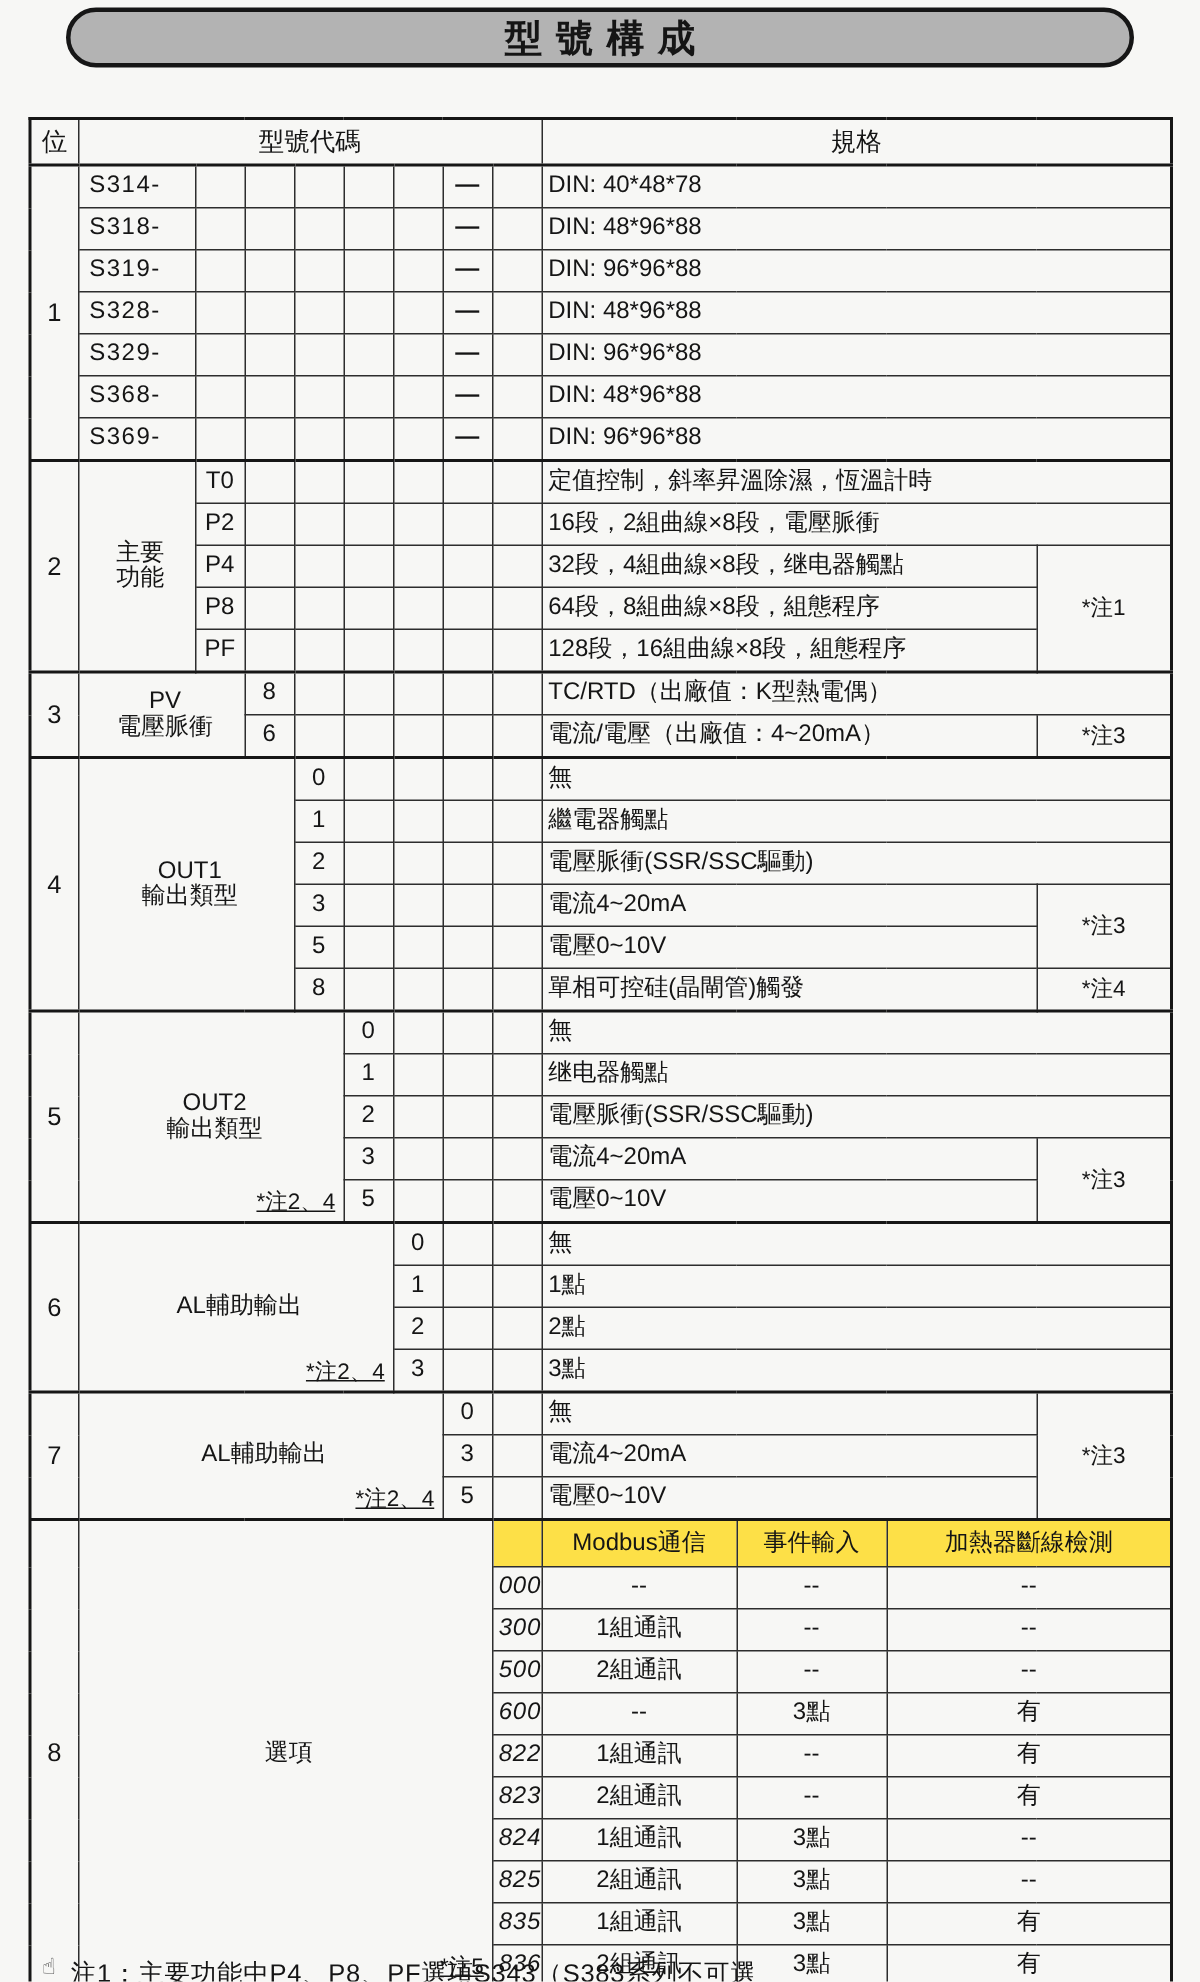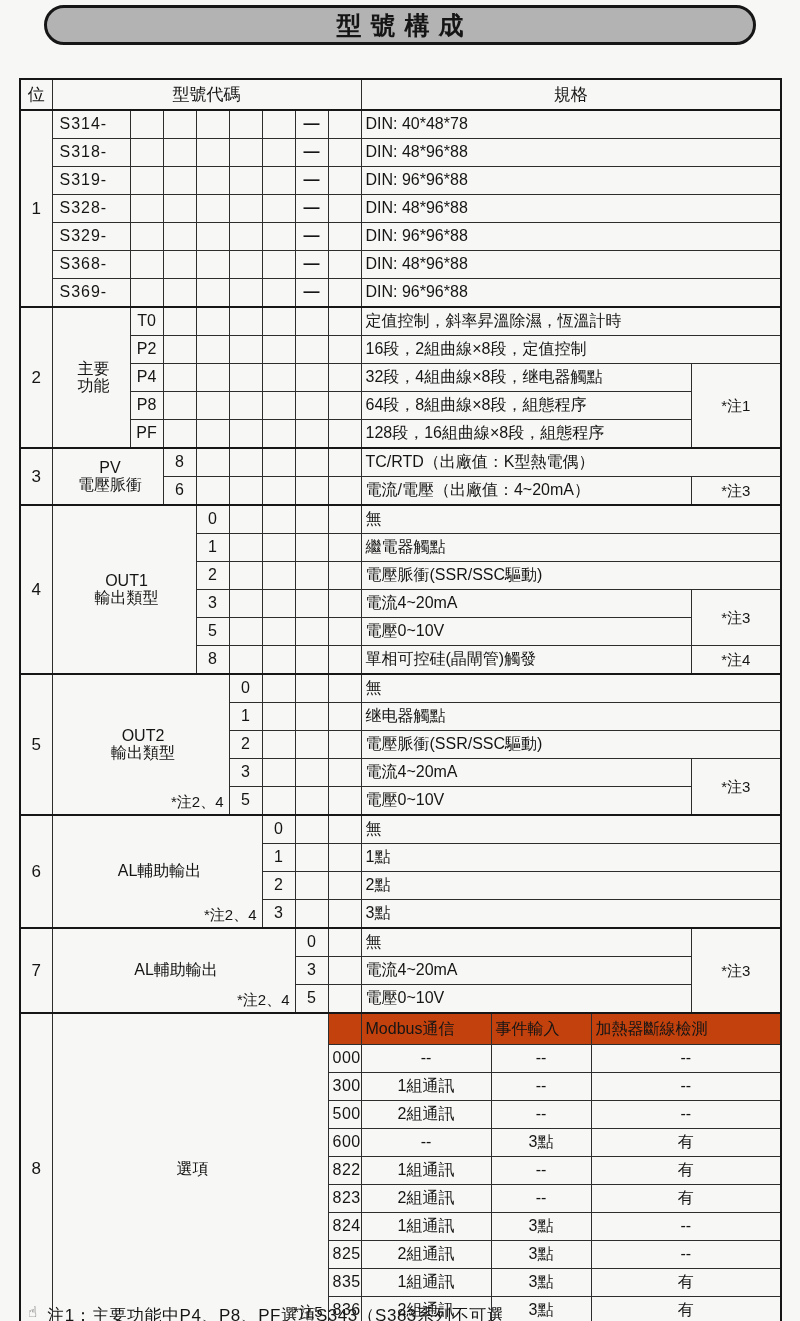--- a/index.html
+++ b/index.html
@@ -29,24 +29,24 @@
     height:27px;
   }
   tr.hdr td{height:29px;font-size:17px;}
   tr.subhdr td{height:30px;}
   td.sectop{border-top:2px solid #161616;}
   td.pos{text-align:center;font-size:17px;}
   td.model{padding-left:7px;letter-spacing:1px;}
   td.ctr{text-align:center;}
   td.lab{position:relative;padding-left:9px;}
   td.lab .ln{font-size:16px;text-align:center;}
-  td.lab .lnote{position:absolute;right:5px;bottom:4px;font-size:15px;}
+  td.lab .lnote{position:absolute;right:5px;bottom:4px;font-size:15px;text-decoration:underline;}
   td.note{text-align:center;font-size:15px;padding:0 2px;margin-left:46px;}
-  td.gray{background:#c2410c;text-align:left;}
-  td.optcode{text-align:center;letter-spacing:.5px;}
+  td.gray{background:#fde047;text-align:center;}
+  td.optcode{text-align:center;letter-spacing:.5px;font-style:italic;}
   td.dash{text-align:center;font-weight:bold;}
   
   .footnote{
     position:absolute;left:28px;top:1304px;width:760px;height:17px;
     display:flex;align-items:flex-start;gap:10px;overflow:visible;
   }
   .footnote .icon{font-size:15px;color:#555;line-height:1;}
   .footnote .txt{font-size:17px;letter-spacing:.5px;}
 </style>
 </head>
@@ -175,21 +175,21 @@
     <td class="sectop" colspan="4">定值控制，斜率昇溫除濕，恆溫計時</td>
   </tr>
   <tr>
     <td class="ctr">P2</td>
     <td></td>
         <td></td>
         <td></td>
         <td></td>
         <td></td>
         <td></td>
-    <td colspan="4">16段，2組曲線×8段，定值控制</td>
+    <td colspan="4">16段，2組曲線×8段，電壓脈衝</td>
   </tr>
   <tr>
     <td class="ctr">P4</td>
     <td></td>
         <td></td>
         <td></td>
         <td></td>
         <td></td>
         <td></td>
     <td colspan="3">32段，4組曲線×8段，继电器觸點</td>

